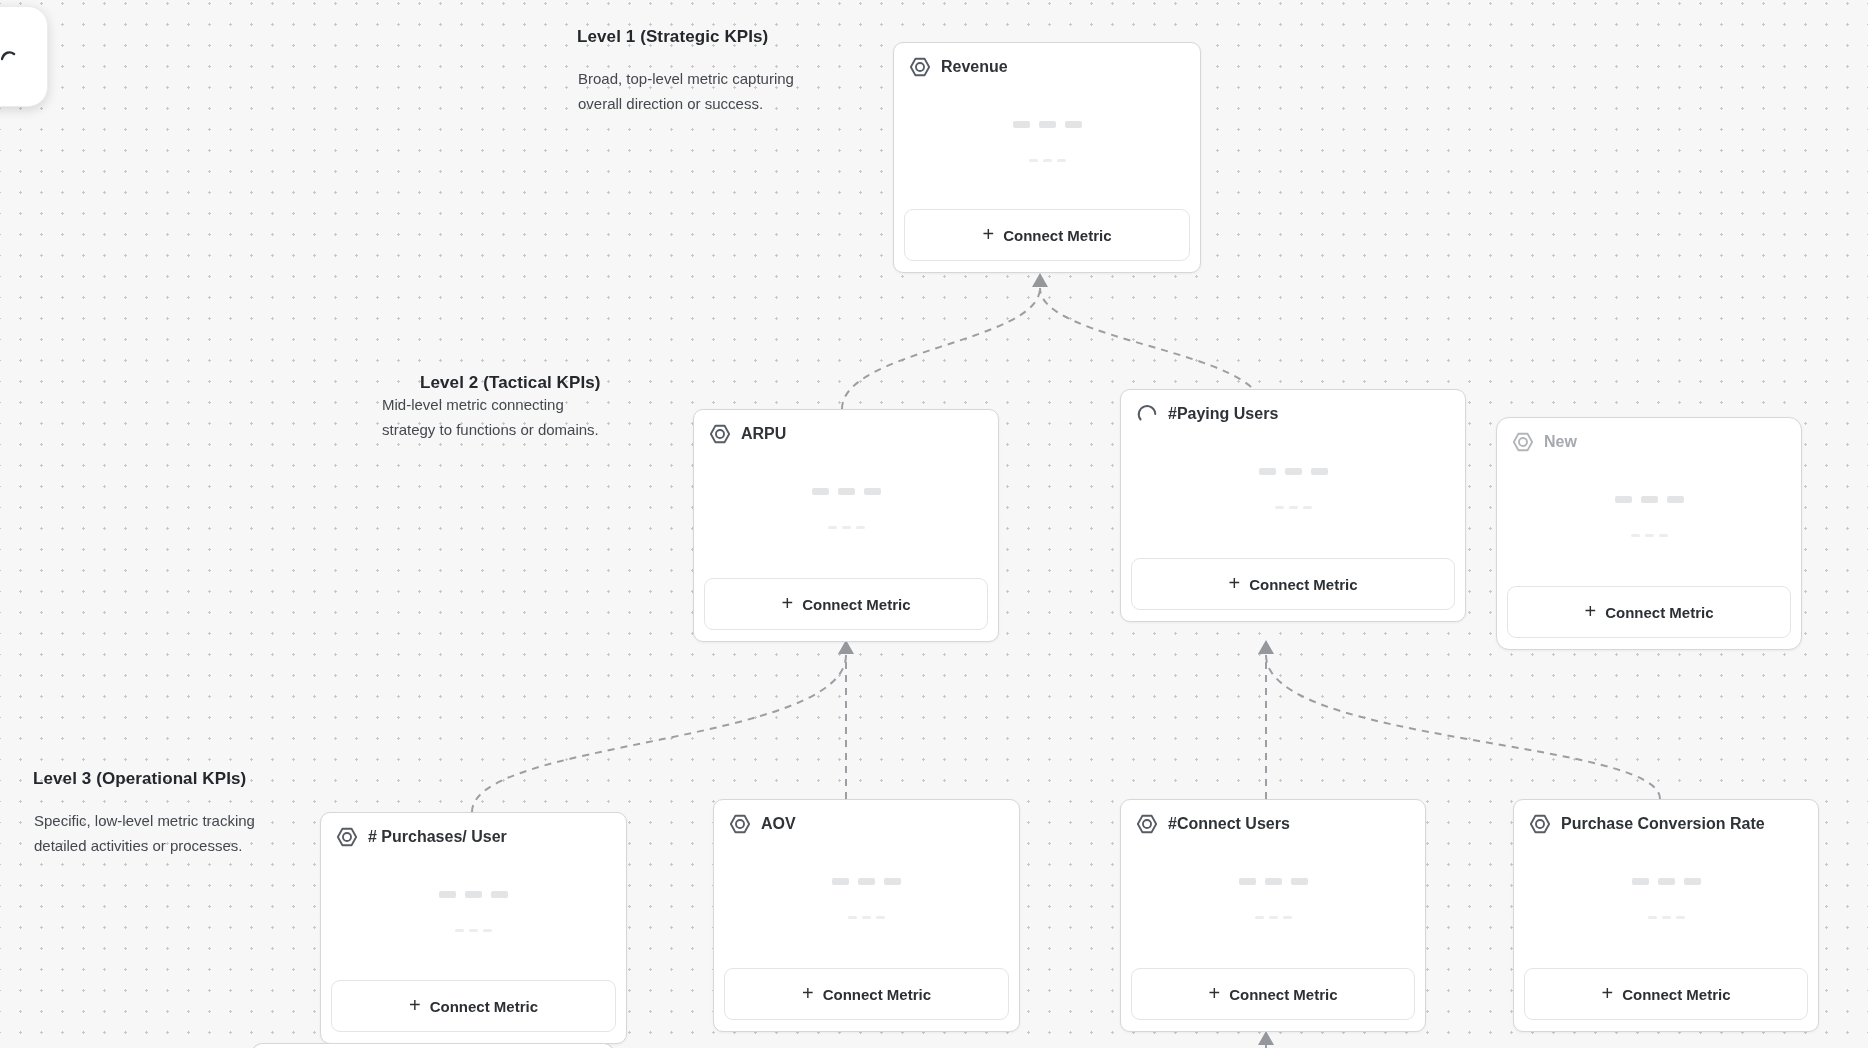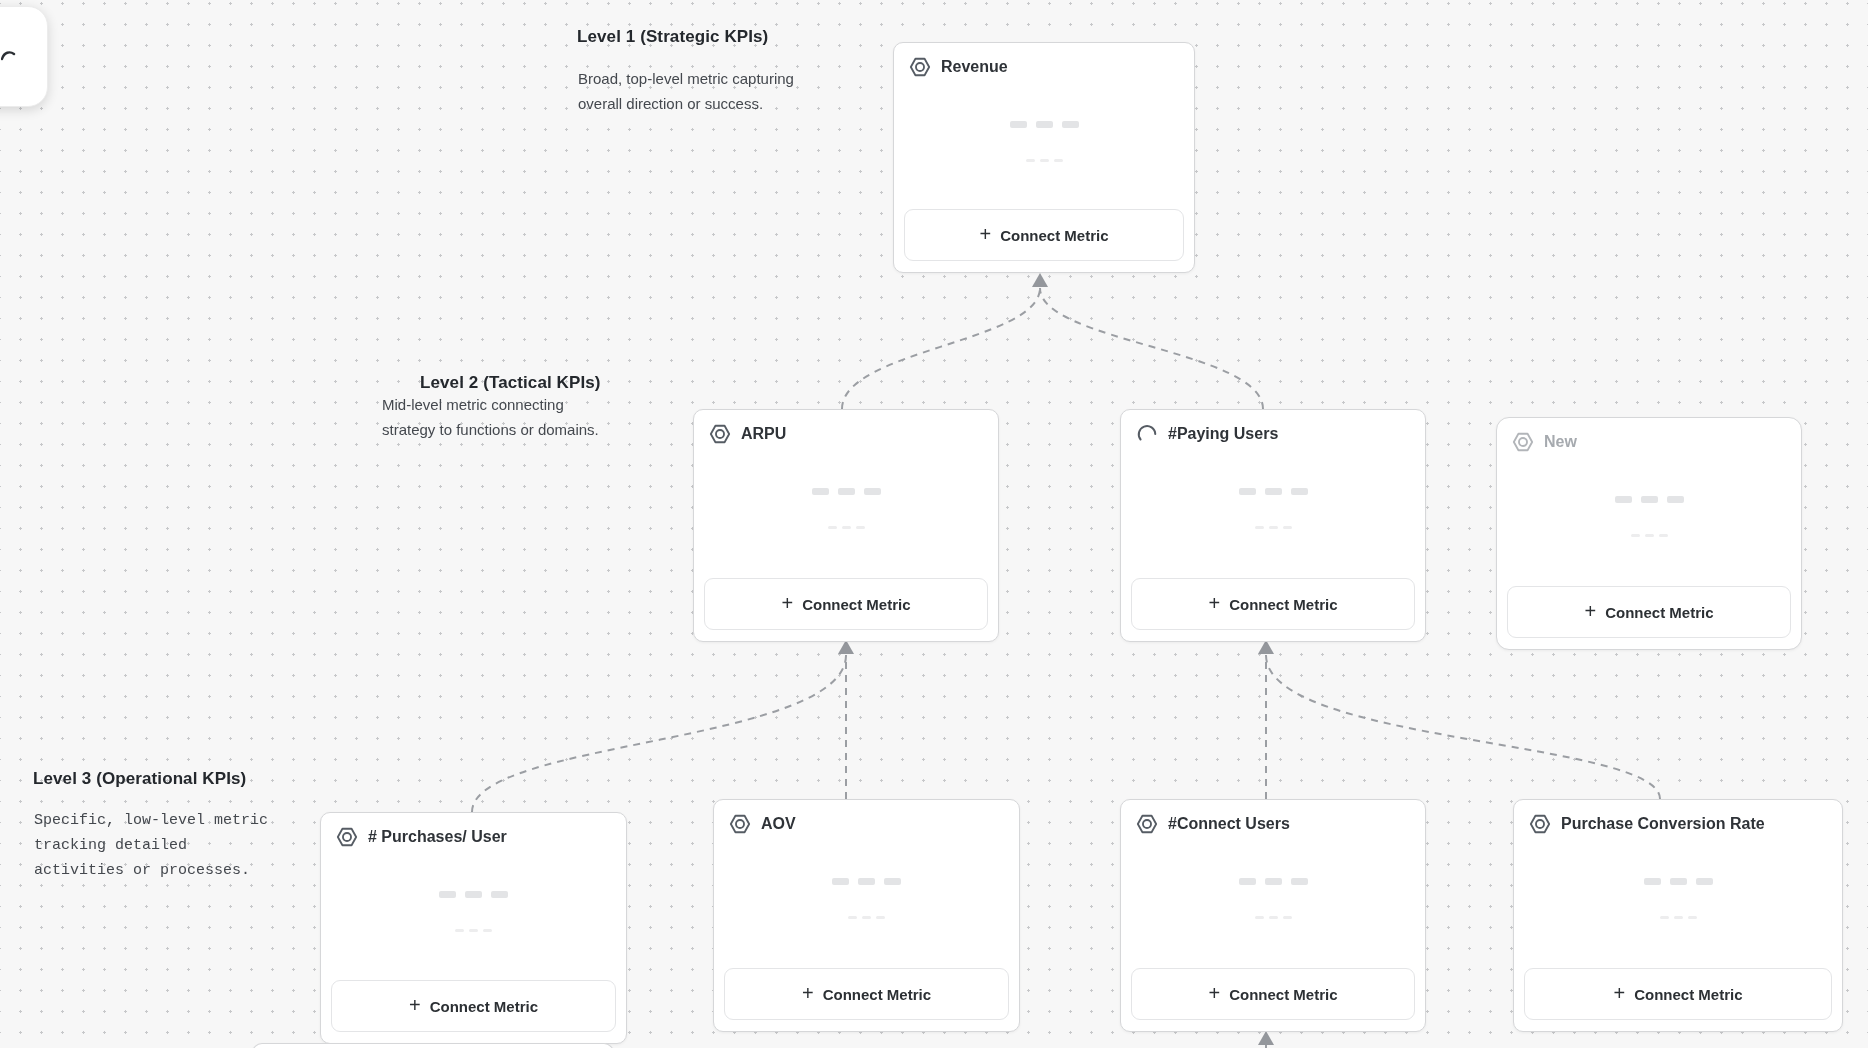--- a/index.html
+++ b/index.html
@@ -82,23 +82,23 @@
   </svg>
 </div>
 
 <div class="section-title" style="left:577px;top:27px;">Level 1 (Strategic KPIs)</div>
 <div class="section-desc" style="left:578px;top:66px;width:230px;">Broad, top-level metric capturing overall direction or success.</div>
 
 <div class="section-title" style="left:381px;top:373px;margin-left:39px;">Level 2 (Tactical KPIs)</div>
 <div class="section-desc" style="left:382px;top:392px;width:230px;">Mid-level metric connecting strategy to functions or domains.</div>
 
 <div class="section-title" style="left:33px;top:769px;">Level 3 (Operational KPIs)</div>
-<div class="section-desc" style="left:34px;top:808px;width:252px;font-family:Liberation Mono, monospace;">Specific, low-level metric tracking detailed activities or processes.</div>
-
-<div class="card" style="left:893px;top:42px;width:300px;height:229px;">
+<div class="section-desc" style="left:34px;top:808px;width:252px;">Specific, low-level metric tracking detailed activities or processes.</div>
+
+<div class="card" style="left:893px;top:42px;width:300px;height:229px;padding-left:6px;">
   <div class="card-header">
     <span class="card-icon">
       <svg width="22" height="22" viewBox="0 0 24 24">
           <path d="M7,3 L17,3 L22,12 L17,21 L7,21 L2,12 Z" fill="none" stroke="currentColor" stroke-width="2" stroke-linejoin="round"></path>
           <circle cx="12" cy="12" r="4.4" fill="none" stroke="currentColor" stroke-width="2"></circle>
         </svg>
     </span>
     <span class="card-title">Revenue</span>
   </div>
   <div class="skel-row r1">
@@ -136,21 +136,21 @@
       <i></i>
       <i></i>
       <i></i>
     </div>
   <button class="connect-btn">
     <span class="plus">+</span>
     <span>Connect Metric</span>
   </button>
 </div>
 
-<div class="card" style="left:1120px;top:409px;width:304px;height:231px;">
+<div class="card" style="left:1120px;top:389px;width:304px;height:231px;padding-left:40px;">
   <div class="card-header">
     <span class="card-icon">
       <svg width="22" height="22" viewBox="0 0 24 24">
           <path d="M 5,18 A 9,9 0 1 1 21,12" fill="none" stroke="currentColor" stroke-width="2.2" stroke-linecap="round"></path>
         </svg>
     </span>
     <span class="card-title">#Paying Users</span>
   </div>
   <div class="skel-row r1">
       <i></i>
@@ -265,21 +265,21 @@
       <i></i>
       <i></i>
       <i></i>
     </div>
   <button class="connect-btn">
     <span class="plus">+</span>
     <span>Connect Metric</span>
   </button>
 </div>
 
-<div class="card" style="left:1513px;top:799px;width:304px;height:231px;padding-left:24px;">
+<div class="card" style="left:1513px;top:799px;width:304px;height:231px;">
   <div class="card-header">
     <span class="card-icon">
       <svg width="22" height="22" viewBox="0 0 24 24">
           <path d="M7,3 L17,3 L22,12 L17,21 L7,21 L2,12 Z" fill="none" stroke="currentColor" stroke-width="2" stroke-linejoin="round"></path>
           <circle cx="12" cy="12" r="4.4" fill="none" stroke="currentColor" stroke-width="2"></circle>
         </svg>
     </span>
     <span class="card-title">Purchase Conversion Rate</span>
   </div>
   <div class="skel-row r1">

